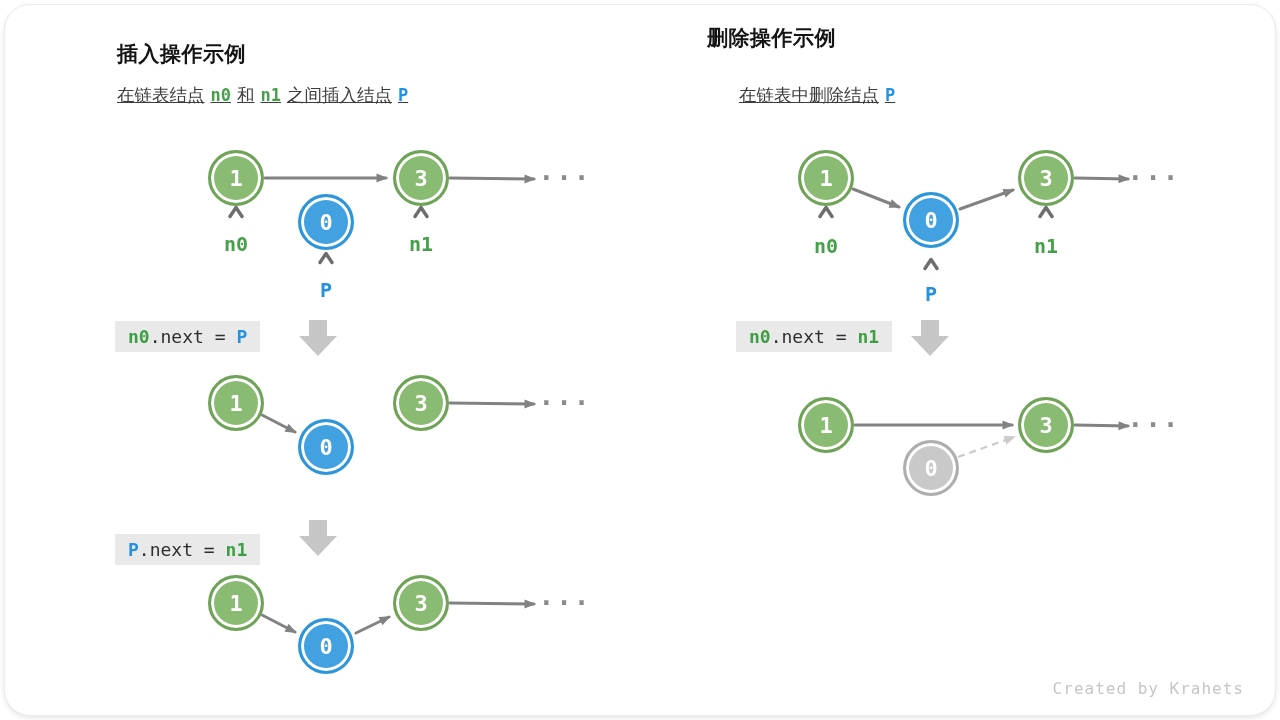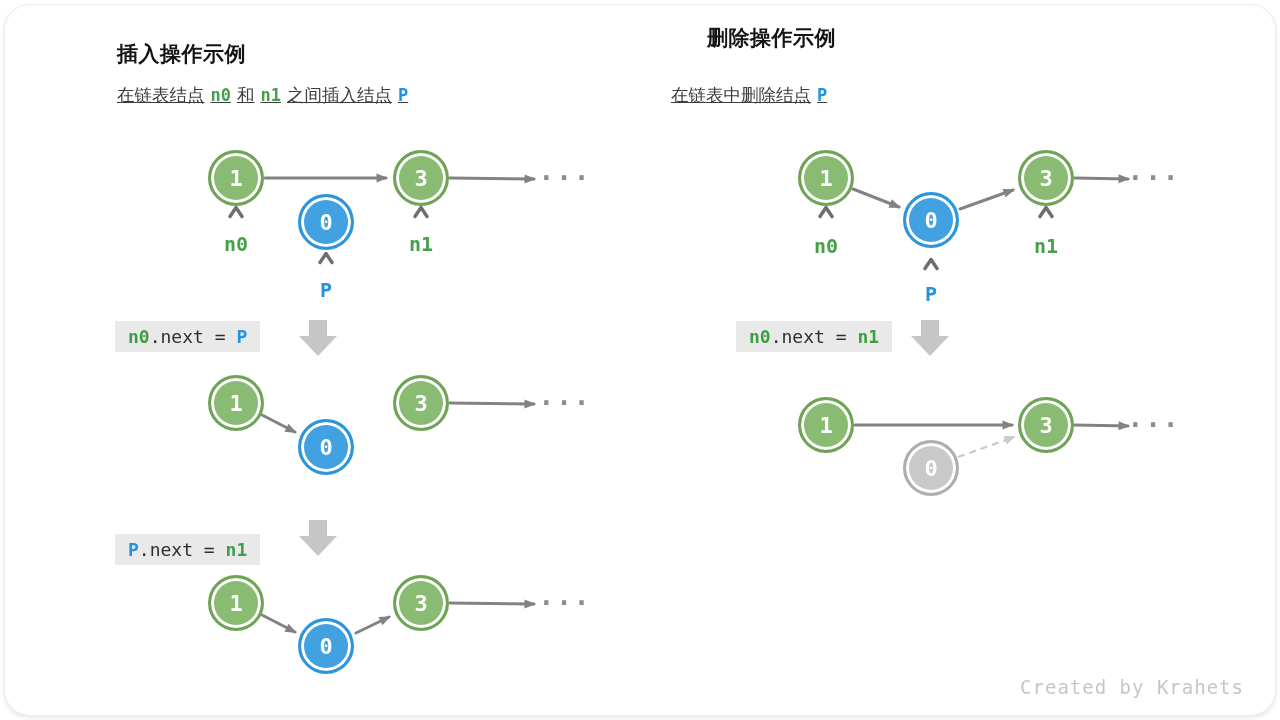--- a/index.html
+++ b/index.html
@@ -48,21 +48,21 @@
   .codebox .tok-green{color:#3E9E44;font-weight:700;}
   .codebox .tok-blue{color:#2492DE;font-weight:700;}
   .dots{
     position:absolute;transform:translateX(-50%);
     font-family:"DejaVu Sans Mono",monospace;font-weight:700;font-size:26px;
     color:#8C8C8C;letter-spacing:2px;line-height:26px;
   }
   .overlay{position:absolute;left:0;top:0;pointer-events:none;}
   .credit{
     position:absolute;right:36px;bottom:22px;
-    font-family:"DejaVu Sans Mono",monospace;font-size:19px;color:#C6C6C6;
+    font-family:"DejaVu Sans Mono",monospace;font-size:16px;color:#C6C6C6;
     letter-spacing:1px;
     margin-left:20px;
   }
 </style>
 </head>
 <body>
 
 <div class="card"></div>
 
 <svg class="overlay" width="1280" height="720" viewBox="0 0 1280 720">
@@ -127,21 +127,21 @@
 
 <div class="codebox" style="left:115px;top:534px"><span class="tok-blue">P</span><span>.next = </span><span class="tok-green">n1</span></div>
 
 <div class="node green" style="left:236px;top:603px">1</div>
 <div class="node blue" style="left:326px;top:646px">0</div>
 <div class="node green" style="left:421px;top:603px">3</div>
 <div class="dots" style="left:565px;top:583px">...</div>
 
 <div class="title" style="left:707px;top:24px">删除操作示例</div>
 
-<div class="subtitle" style="left:671px;top:83px">
+<div class="subtitle" style="left:739px;top:83px">
   <span>在链表中删除结点</span><span class="mono blue-text">P</span>
 </div>
 
 <div class="node green" style="left:826px;top:178px">1</div>
 <div class="node blue" style="left:931px;top:220px">0</div>
 <div class="node green" style="left:1046px;top:178px">3</div>
 <div class="dots" style="left:1154px;top:158px">...</div>
 <div class="nlabel green-text" style="left:826px;top:234px">n0</div>
 <div class="nlabel blue-text" style="left:931px;top:282px">P</div>
 <div class="nlabel green-text" style="left:1046px;top:234px">n1</div>

